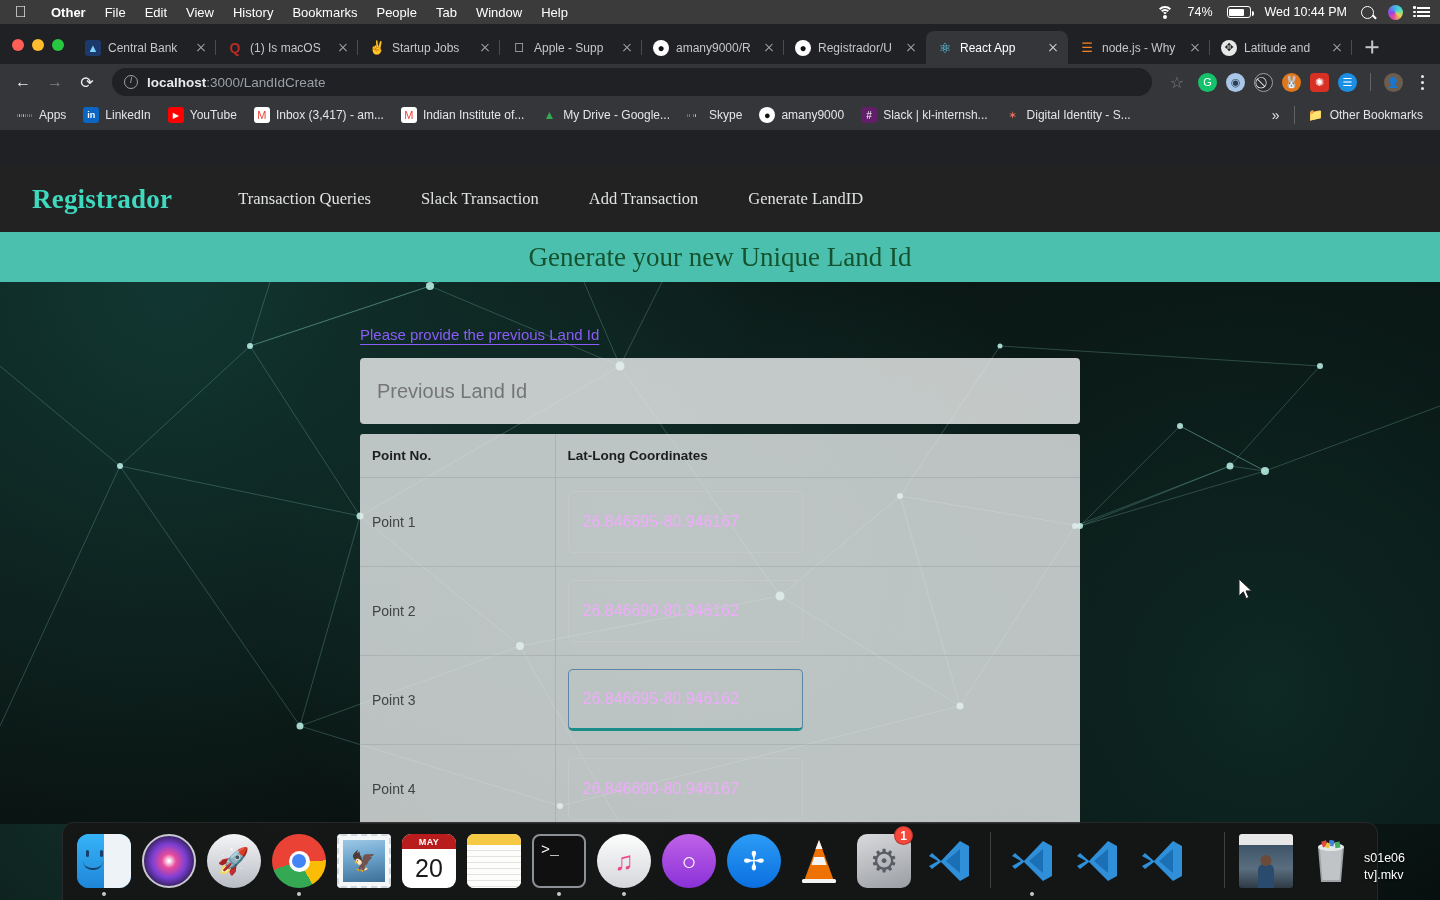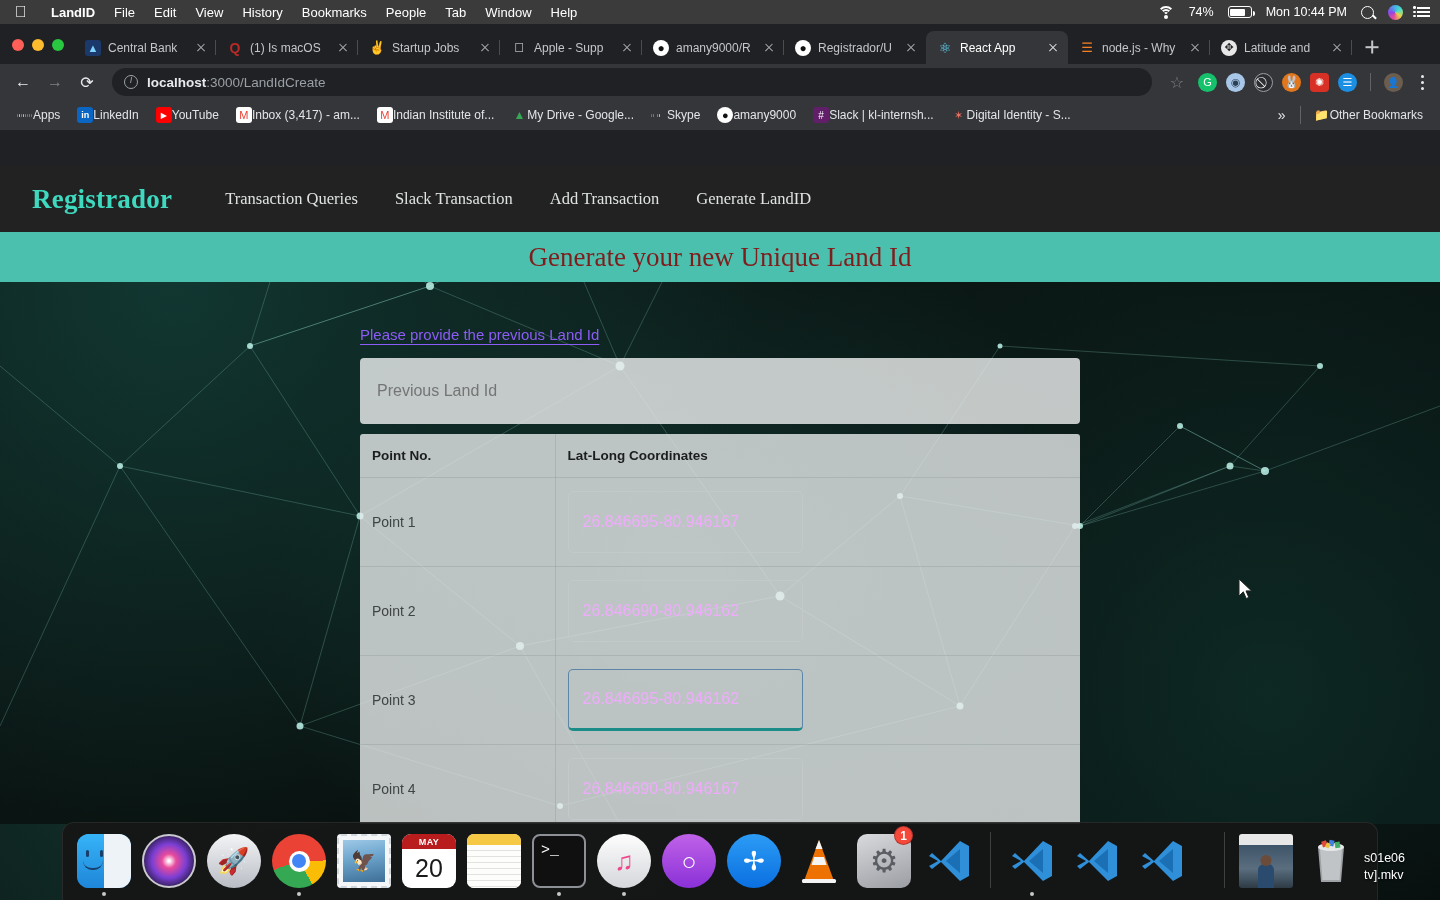--- a/index.html
+++ b/index.html
@@ -98,21 +98,21 @@
   .url-host { color: #e8eaed; font-weight: bold; }
   .ext-row { display: flex; align-items: center; gap: 9px; padding-left: 4px; }
   .ext { width: 19px; height: 19px; border-radius: 50%; display:flex;align-items:center;justify-content:center;font-size:11px;color:#fff;}
   .ext.sq { border-radius: 4px; }
   .vdots { width: 20px; display:flex;flex-direction:column;align-items:center;gap:3px; }
   .vdots i { width:3px;height:3px;border-radius:50%;background:#e8eaed;display:block;}
   .tb-sep { width:1px; height:18px; background:#5f6368; margin: 0 4px; }
 
   
   #bookmarks { height: 30px; background: #35363a; display: flex; align-items: center; padding: 0 10px; gap: 3px; font-size: 12px; color: #e3e5e8; }
-  .bm { display: flex; align-items: center; padding: 3px 7px; border-radius: 4px; white-space: nowrap; }
+  .bm { display: flex; align-items: center; gap: 6px; padding: 3px 7px; border-radius: 4px; white-space: nowrap; }
   .bm .bm-ico { width: 16px; height: 16px; flex:0 0 16px; display:flex;align-items:center;justify-content:center;font-size:10px;border-radius:3px;overflow:hidden;}
   .bm-overflow { margin-left: auto; display:flex; align-items:center; gap:6px;}
   .chev { color:#e3e5e8; font-size: 14px; padding: 0 8px;}
   .bm-sep { width:1px;height:18px;background:#5f6368;}
   .apps-grid { display:grid; grid-template-columns: repeat(3,3px); grid-template-rows: repeat(3,3px); gap:1.6px;}
   .apps-grid i { width:3px;height:3px;border-radius:.5px;display:block;}
 
   
   #viewport { position: absolute; left: 0; top: 142px; width: 1440px; height: 658px; overflow: hidden; background: #0b1412; }
   #pagebg {
@@ -121,48 +121,48 @@
       radial-gradient(circle at 12% 18%, rgba(18,58,52,.9) 0%, rgba(8,20,18,0) 42%),
       radial-gradient(circle at 47% 62%, rgba(22,72,64,.55) 0%, rgba(8,20,18,0) 48%),
       radial-gradient(circle at 88% 80%, rgba(20,66,58,.5) 0%, rgba(8,20,18,0) 45%),
       linear-gradient(150deg, #0d1b19 0%, #09110f 55%, #060d0c 100%);
   }
   #pagebg svg { position: absolute; inset: 0; width: 100%; height: 100%; }
 
   
   #appnav {
     position: absolute; left: 0; top: 0; width: 1440px; height: 66px;
-    background: #222222; display: flex; align-items: center; padding-left: 32px; gap: 3px; z-index: 5;
+    background: #222222; display: flex; align-items: center; padding-left: 32px; gap: 16px; z-index: 5;
   }
   #appnav .brand {
     color: #3ed9bf; font-family: "Liberation Serif", serif; font-size: 27px; font-weight: bold;
     margin-right: 33px; letter-spacing: .2px;
   }
   #appnav .navlink {
     color: #dfe3e2; font-family: "Liberation Serif", serif; font-size: 16.5px; padding: 0 17px; white-space: nowrap;
   }
 
   
   #banner {
     position: absolute; left: 0; top: 66px; width: 1440px; height: 50px;
     background: #4cc0ae; display: flex; align-items: center; justify-content: center; z-index: 5;
   }
-  #banner h1 { color: #7f1d1d; font-family: "Liberation Serif", serif; font-size: 27px; font-weight: normal; }
+  #banner h1 { color: #14532d; font-family: "Liberation Serif", serif; font-size: 27px; font-weight: normal; }
 
   
   #content { position: absolute; left: 0; top: 116px; width: 1440px; z-index: 4; }
   .form-hd {
     width: 720px; margin: 0 auto; padding-left: 0;
     color: #8b5cf6; font-size: 15px; text-decoration: underline; text-underline-offset: 4px;
     padding-top: 44px; padding-bottom: 15px; font-weight: normal;
   }
   .form-shell { width: 720px; margin: 0 auto; }
   .prev-input {
     width: 720px; height: 66px; background: rgba(236,238,238,.82); border: 0; border-radius: 4px;
-    color: #9b9fa0; font-size: 16px; padding: 0 17px; outline: none;
+    color: #9b9fa0; font-size: 20px; padding: 0 17px; outline: none;
     font-family: "Liberation Sans", sans-serif;
   }
   .tbl { width: 720px; margin-top: 10px; background: rgba(233,236,236,.80); border-radius: 3px; border-collapse: collapse; }
   .tbl th, .tbl td { text-align: left; border-bottom: 1px solid rgba(140,150,150,.35); }
   .tbl th { padding: 14px 12px; font-size: 13.5px; color: #1b1d1e; font-weight: bold; }
   .tbl th:first-child { width: 195px; border-right: 1px solid rgba(140,150,150,.35); }
   .tbl td:first-child { width: 195px; border-right: 1px solid rgba(140,150,150,.35); padding-left: 12px; color: #3f4445; font-size: 14px; }
   .tbl td { padding: 13px 12px; vertical-align: middle; }
   .coord {
     width: 235px; height: 62px; border: 1px solid #c3c9ca; border-radius: 5px; background: transparent;
@@ -197,21 +197,21 @@
   }
 </style>
 </head>
 <body>
 
 <div id="desktop"></div>
 
 <div id="menubar">
   <div class="mb-left">
     <span class="apple"></span>
-    <span class="bold">LandID</span>
+    <span class="bold">Other</span>
     <span>File</span>
     <span>Edit</span>
     <span>View</span>
     <span>History</span>
     <span>Bookmarks</span>
     <span>People</span>
     <span>Tab</span>
     <span>Window</span>
     <span>Help</span>
   </div>
@@ -219,21 +219,21 @@
     <span class="wifi-ico">
         <i></i>
         <i></i>
         <i></i>
         <i></i>
       </span>
     <span>74%</span>
     <span class="batt">
         <i></i>
       </span>
-    <span>Mon 10:44 PM</span>
+    <span>Wed 10:44 PM</span>
     <span class="magnify"></span>
     <span class="siri"></span>
     <span class="cc-ico">
         <i></i>
         <i></i>
         <i></i>
       </span>
   </div>
 </div>
 

